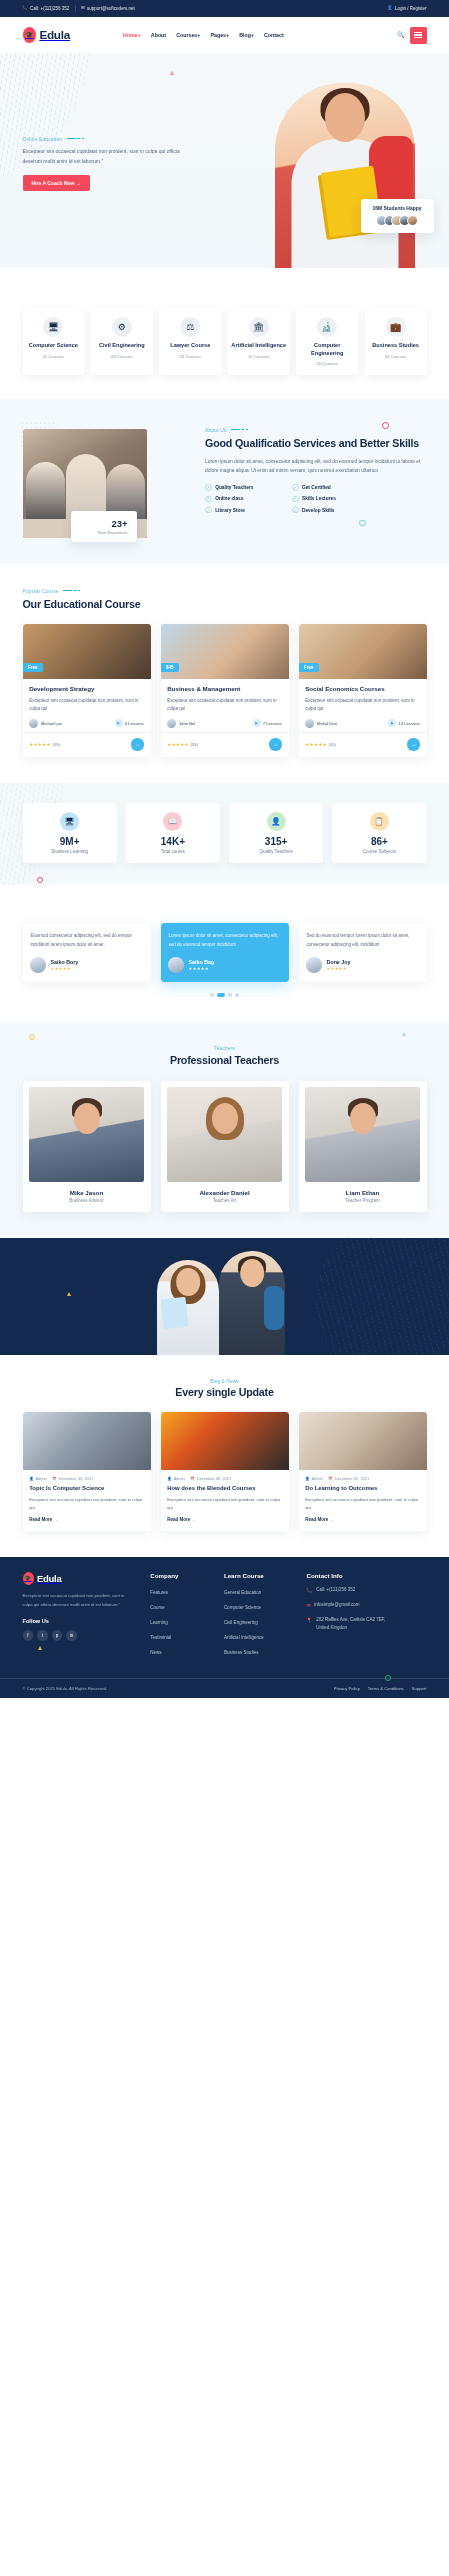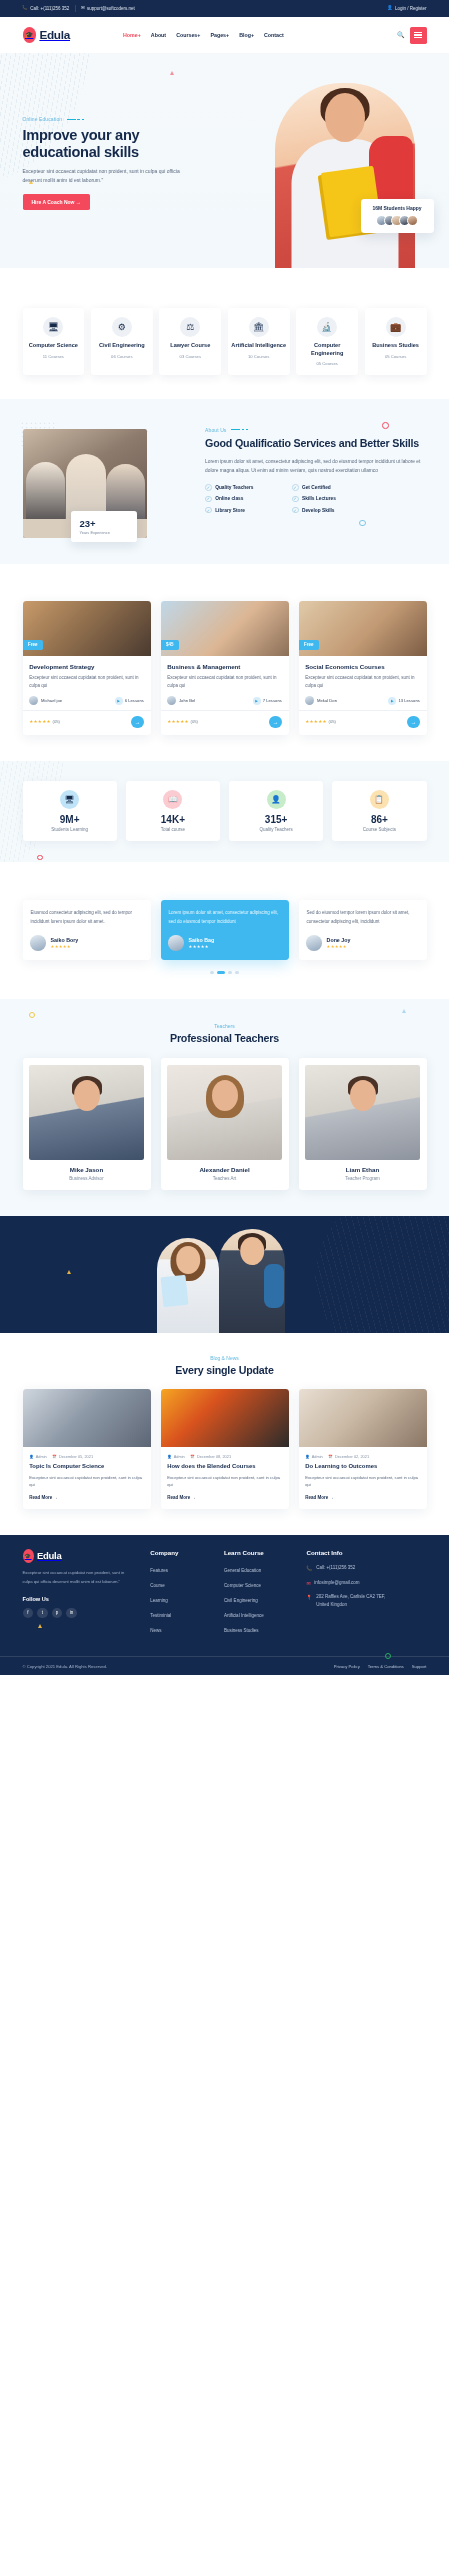--- a/index.html
+++ b/index.html
@@ -169,21 +169,21 @@
   }
   .about-photo .p-a, .about-photo .p-b, .about-photo .p-c {
     position: absolute; bottom: 0; border-radius: 22.5px 22.5px 0 0;
   }
   .about-photo .p-a { left: 3.4px; width: 39px; height: 76px; background: linear-gradient(180deg,#f0e5d8,#2b2a2e); }
   .about-photo .p-b { left: 43px; width: 40px; height: 84px; background: linear-gradient(180deg,#efe2d2,#c9c2b8); }
   .about-photo .p-c { left: 83px; width: 39px; height: 74px; background: linear-gradient(180deg,#e8d8c6,#3a3d4a); }
   .about-photo .desk { position: absolute; left: 0; bottom: 0; width: 100%; height: 19px; background: #d9cdbd; }
   .exp-badge {
     position: absolute; left: 48px; top: 90px; background: #fff; border-radius: 2.8px;
-    padding: 6.7px 9px; box-shadow: 0 3.4px 11.2px rgba(20,40,80,.12); text-align: left; width: 66px;
+    padding: 6.7px 9px; box-shadow: 0 3.4px 11.2px rgba(20,40,80,.12); text-align: right; width: 66px;
   }
   .exp-badge .n { font-size: 9.5px; font-weight: bold; color: #15294b; }
   .exp-badge .t { font-size: 3.9px; color: #7d8b9f; margin-top: 1.1px; }
   .about-dots {
     position: absolute; left: -2.2px; top: 0; width: 38px; height: 29px;
     background-image: radial-gradient(#cfd9e3 0.6px, transparent 0.7px);
     background-size: 4.5px 4.5px;
   }
   .about-right { flex: 1; padding-top: 5.6px; }
   .about-right h2 { font-size: 10.7px; font-weight: bold; line-height: 1.28; color: #15294b; letter-spacing: -0.2px; }
@@ -406,21 +406,20 @@
     <div class="container">
       <div class="hero-left">
         <div class="eyebrow">
           <span>Online Education</span>
           <span class="dash">
               <i></i>
               <i></i>
               <i></i>
             </span>
         </div>
-        <h1>Improve your any educational skills</h1>
         <p>Excepteur sint occaecat cupidatat non proident, sunt in culpa qui officia deserunt mollit anim id est laborum."</p>
         <button class="btn-primary">Hire A Coach Now  →</button>
       </div>
       <div class="hero-right">
         <div class="hero-photo">
           <div class="person">
             <div class="person-body"></div>
             <div class="person-hair"></div>
             <div class="person-head"></div>
             <div class="person-bag"></div>
@@ -531,20 +530,31 @@
             <span class="chk">✓</span>
             <span>Develop Skills</span>
           </div>
         </div>
       </div>
     </div>
   </section>
 
   <section class="courses sec">
     <div class="container">
+      <div class="sec-head-left">
+        <div class="eyebrow">
+          <span>Popular Course</span>
+          <span class="dash">
+              <i></i>
+              <i></i>
+              <i></i>
+            </span>
+        </div>
+        <h2 class="sec-title">Our Educational Course</h2>
+      </div>
       <div class="course-grid">
 
         <div class="course-card">
           <div class="course-thumb thumb-1">
             <span class="price-tag">Free</span>
           </div>
           <div class="course-body">
             <h4>Development Strategy</h4>
             <p>Excepteur sint occaecat cupidatat non proident, sunt in culpa qui</p>
             <div class="course-meta">

